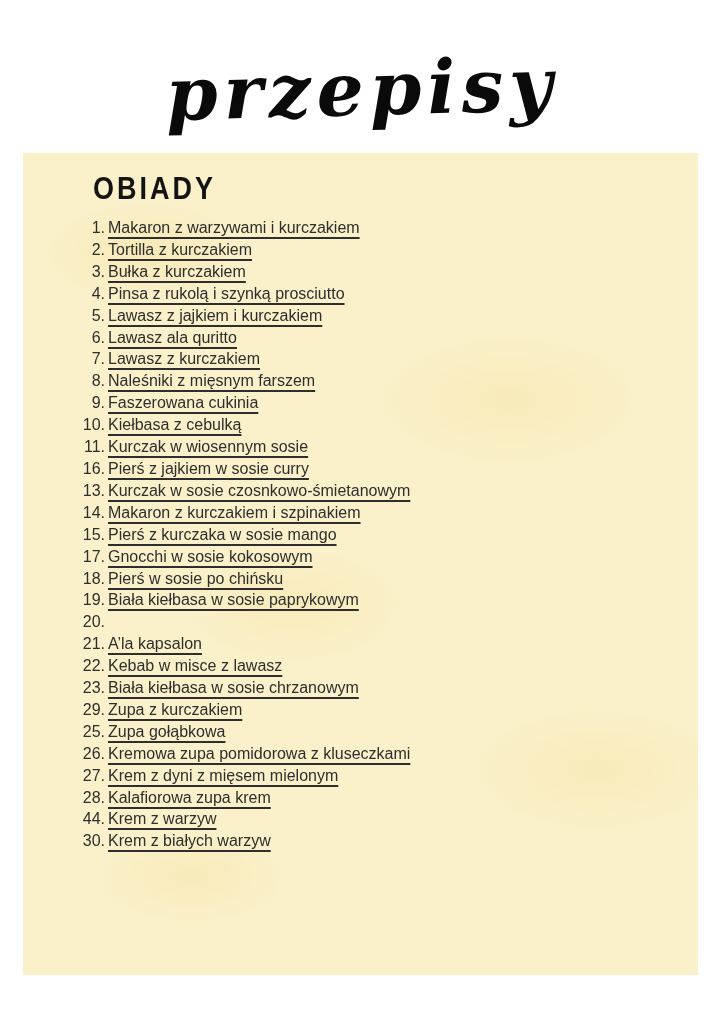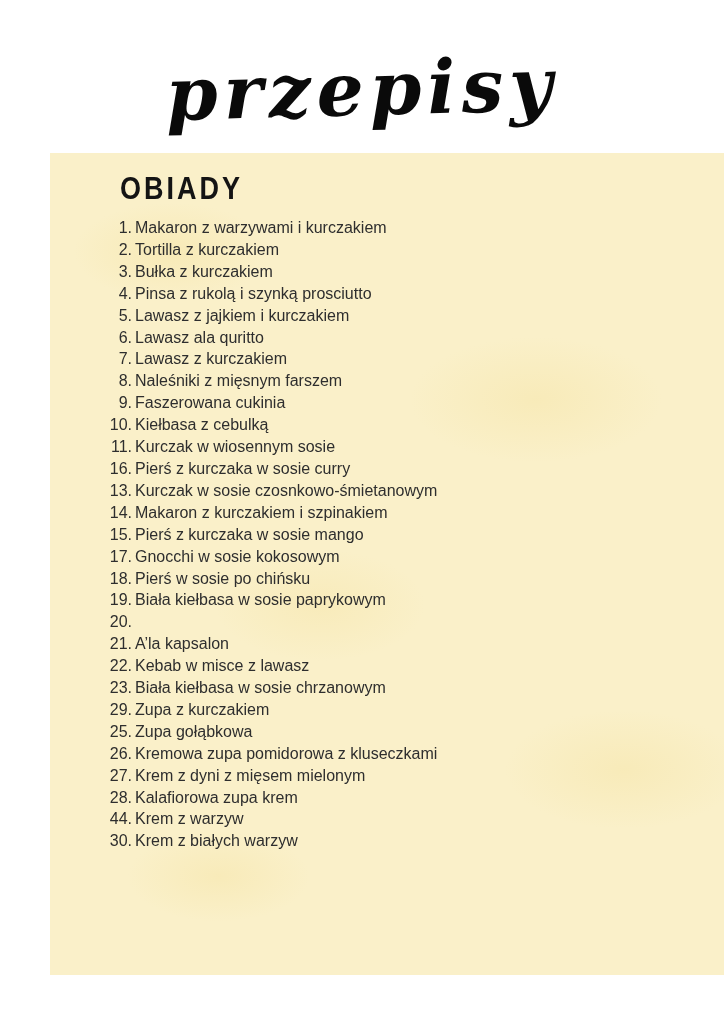--- a/index.html
+++ b/index.html
@@ -24,21 +24,21 @@
     font-weight:700;
     font-size:74px;
     letter-spacing:6px;
     color:var(--title);
     transform:rotate(-1.5deg);
     white-space:nowrap;
     user-select:none;
   }
   .panel{
     position:absolute;
-    left:50px;top:153px;
+    left:23px;top:153px;
     width:675px;height:822px;
     background-color:var(--panel-bg);
     background-image:
       radial-gradient(140px 70px at 18% 12%, rgba(243,222,148,.35), transparent 70%),
       radial-gradient(180px 90px at 72% 30%, rgba(243,222,148,.30), transparent 70%),
       radial-gradient(150px 80px at 40% 55%, rgba(243,222,148,.28), transparent 70%),
       radial-gradient(170px 85px at 85% 75%, rgba(243,222,148,.30), transparent 70%),
       radial-gradient(130px 65px at 25% 88%, rgba(243,222,148,.30), transparent 70%);
     padding:20px 0 0 70px;
   }
@@ -67,20 +67,21 @@
   }
   .num{
     width:26px;
     text-align:right;
     flex:0 0 26px;
     color:var(--text);
   }
   .link{
     margin-left:3px;
     color:var(--text);
+    text-decoration:underline;
     text-decoration-thickness:1.5px;
     text-underline-offset:3.5px;
     cursor:pointer;
   }
 </style>
 </head>
 <body>
 
 <div class="script-title">przepisy</div>
 
@@ -139,21 +140,21 @@
         <a class="link">Kiełbasa z cebulką</a>
       </li>
 
       <li>
         <span class="num">11.</span>
         <a class="link">Kurczak w wiosennym sosie</a>
       </li>
 
       <li>
         <span class="num">16.</span>
-        <a class="link">Pierś z kurczaka w sosie curry</a>
+        <a class="link">Pierś z jajkiem w sosie curry</a>
       </li>
 
       <li>
         <span class="num">13.</span>
         <a class="link">Kurczak w sosie czosnkowo-śmietanowym</a>
       </li>
 
       <li>
         <span class="num">14.</span>
         <a class="link">Makaron z kurczakiem i szpinakiem</a>

